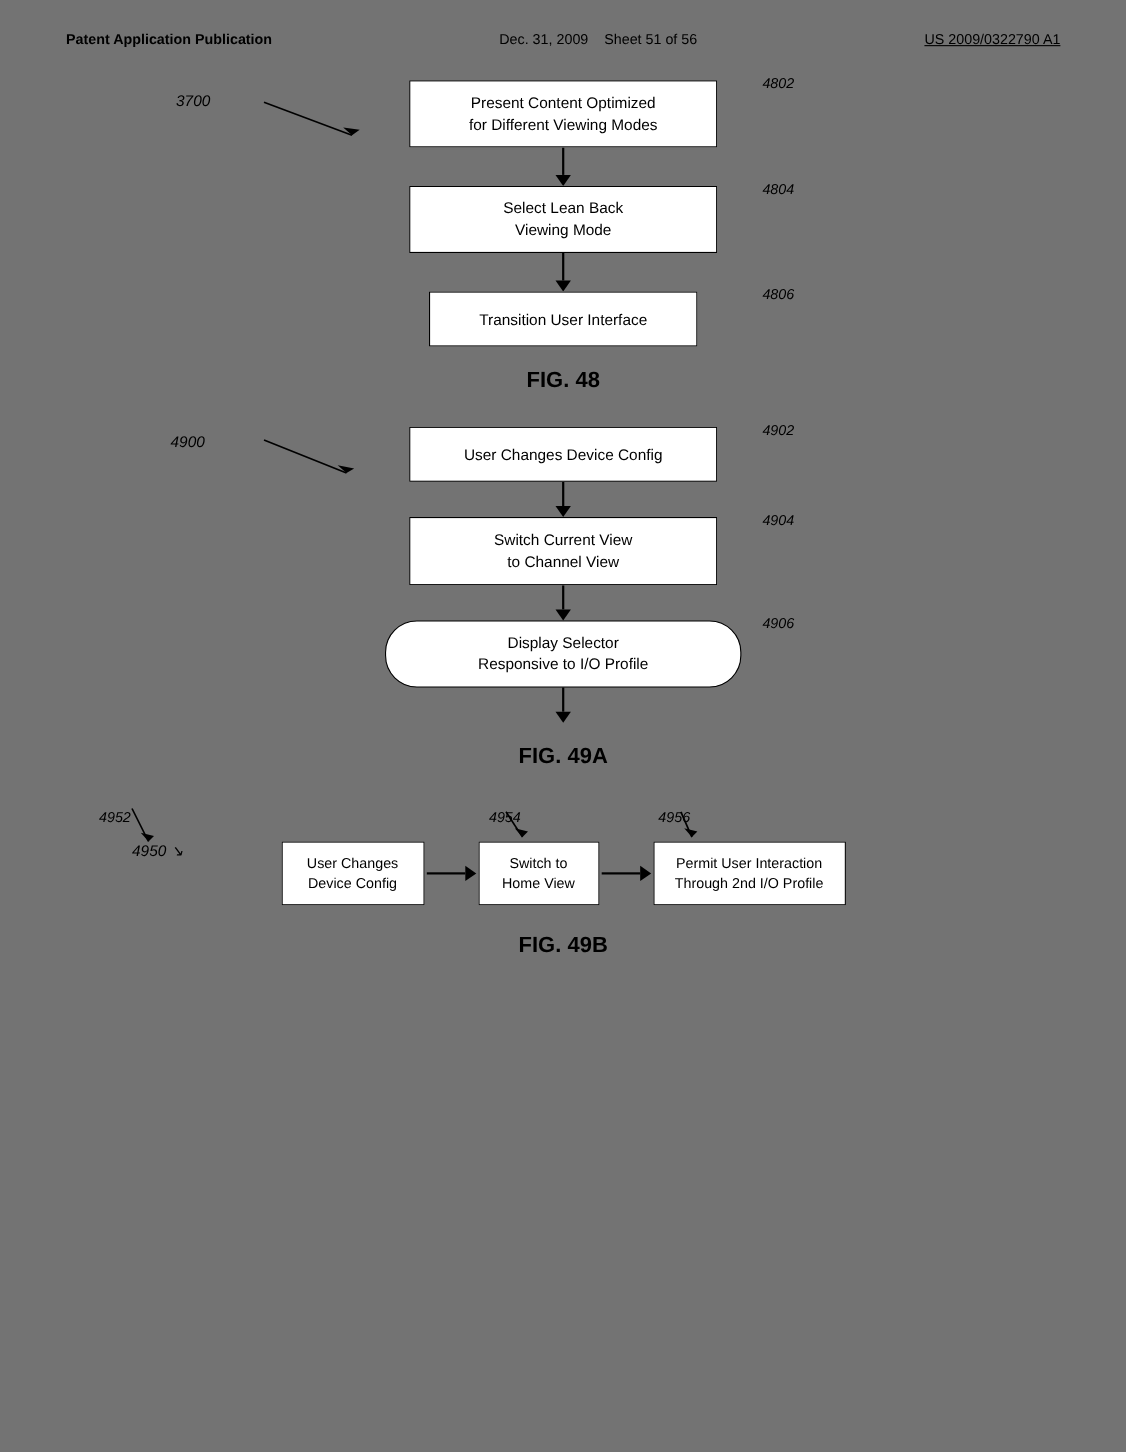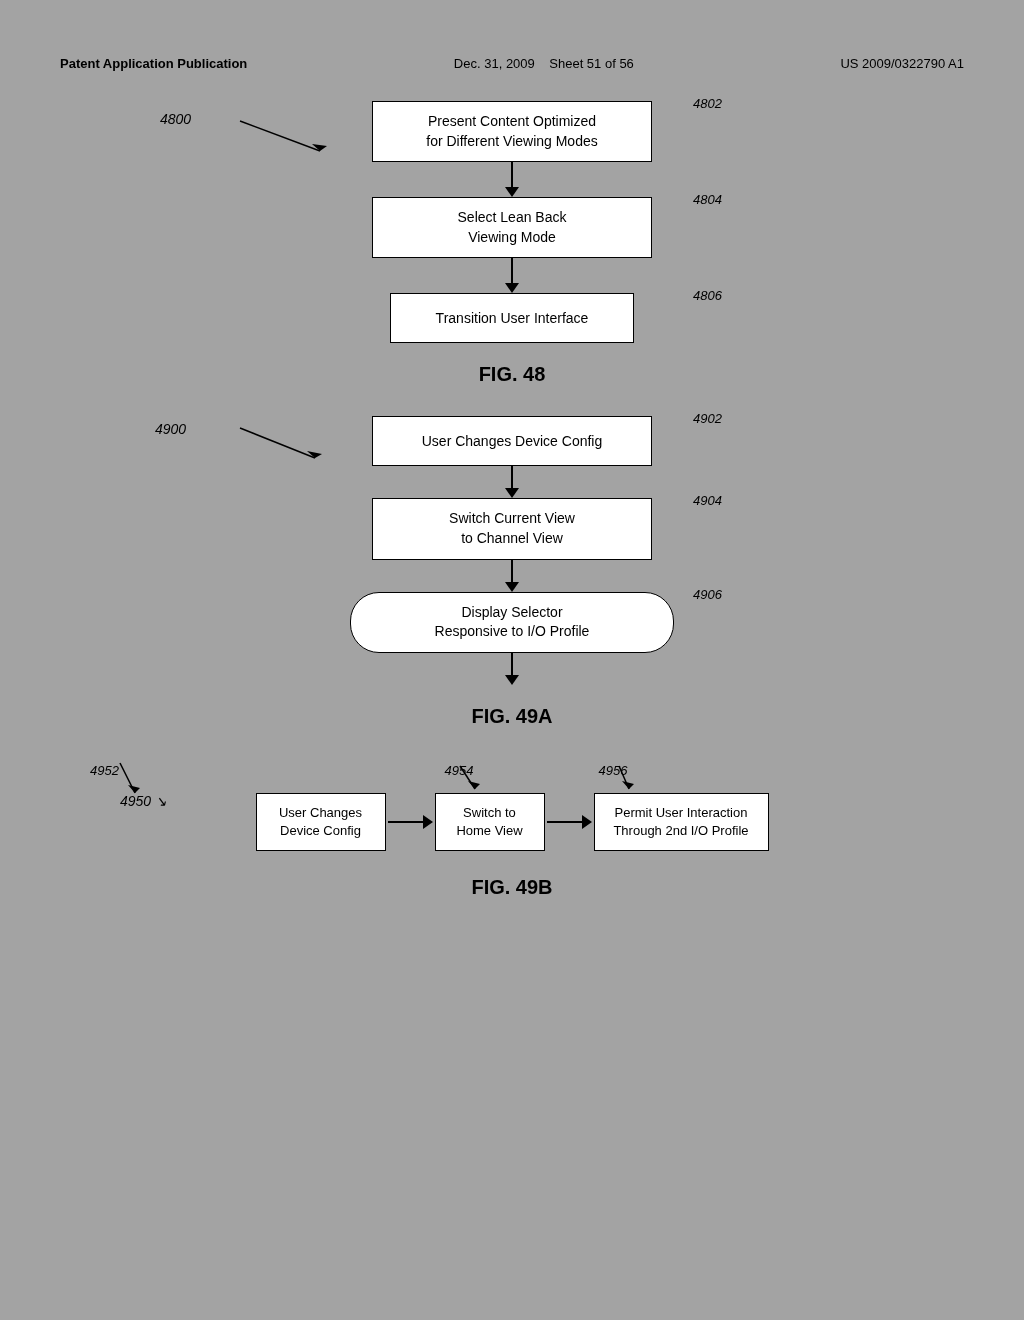--- a/index.html
+++ b/index.html
@@ -8,23 +8,23 @@
       font-family: 'Times New Roman', Times, serif;
       width: 1024px;
       min-height: 1320px;
       position: relative;
       overflow-x: hidden;
     }
 
     .page {
       width: 1024px;
       min-height: 1320px;
-      background: #a3a3a3;
+      background: #737373;
       position: relative;
-      padding: 56px 60px;
+      padding: 28px 60px;
     }
 
     
     .header {
       display: flex;
       justify-content: space-between;
       align-items: center;
       margin-bottom: 30px;
       font-size: 13px;
       font-family: Arial, sans-serif;
@@ -34,20 +34,21 @@
       font-weight: bold;
       font-size: 13px;
     }
 
     .header-center {
       font-size: 13px;
     }
 
     .header-right {
       font-size: 13px;
+      text-decoration: underline;
     }
 
     .flow-box {
       border: 1.5px solid #000;
       background: #fff;
       text-align: center;
       font-size: 14px;
       font-family: Arial, sans-serif;
       padding: 10px 15px;
       position: relative;
@@ -94,21 +95,21 @@
     <span class="header-center">
       <span>Dec. 31, 2009</span>&nbsp;&nbsp;&nbsp;
       <span>Sheet 51 of 56</span>
     </span>
     <span class="header-right">US 2009/0322790 A1</span>
   </div>
 
   <div style="position:relative; width:100%; margin-top: 20px;">
 
     <div style="position:absolute; left:100px; top:10px; font-size:14px; font-style:italic; font-family:Arial,sans-serif;">
-      <span>4800</span>
+      <span>3700</span>
     </div>
 
     <svg style="position:absolute; left:60px; top:5px; width:270px; height:60px;">
       <line x1="120" y1="15" x2="200" y2="45" stroke="#000" stroke-width="1.5"></line>
       <polygon points="200,45 192,38 207,40" fill="#000"></polygon>
     </svg>
 
     <div style="display:flex; flex-direction:column; align-items:center;">
 
       <div style="position:relative; display:flex; flex-direction:column; align-items:center; width:300px;">

